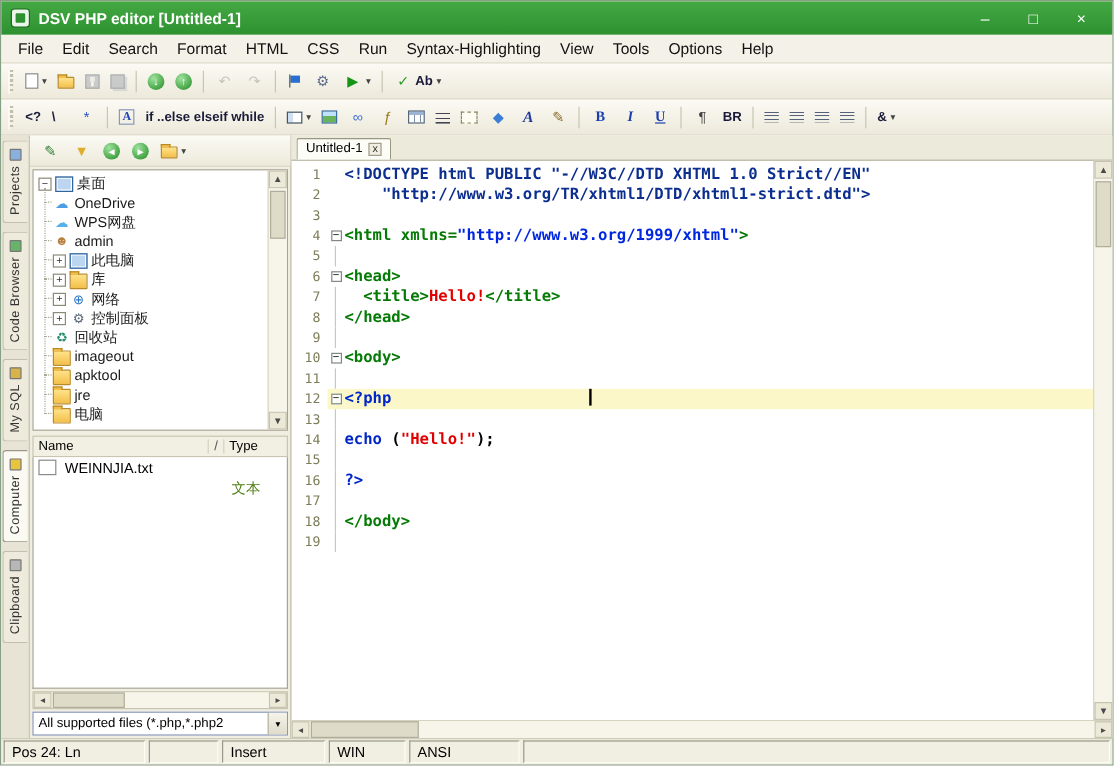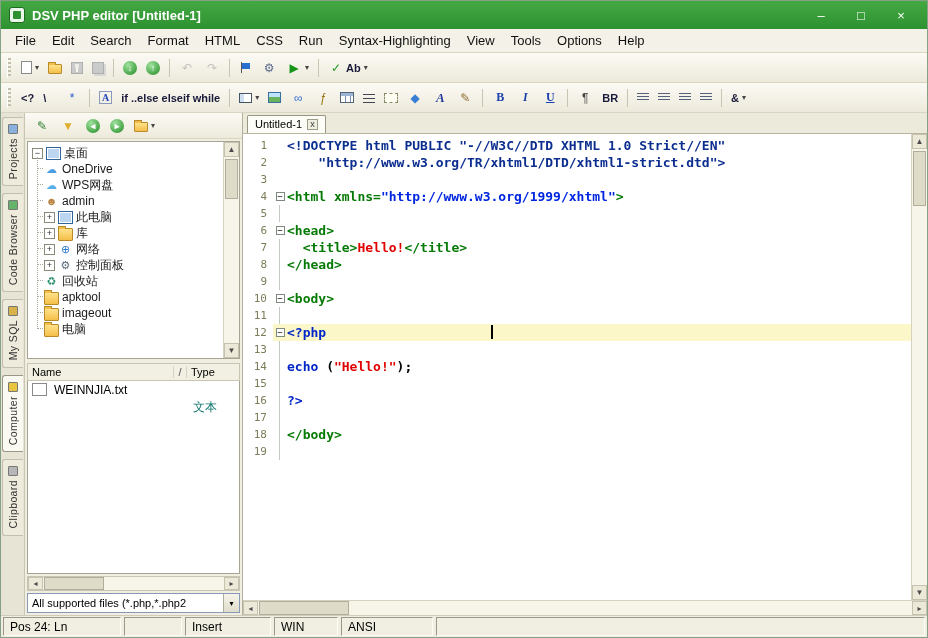--- a/index.html
+++ b/index.html
@@ -106,21 +106,21 @@
 
   .flhead { height:18px; flex:none; display:flex; align-items:center; background:#f2f0e2;
     border:1px solid #c9c5b2; margin:2px 2px 0 2px; font-size:11px; padding:0 4px; gap:4px; }
   .fh-name { flex:1; } 
   .fh-sort { width:14px; text-align:center; border-left:1px solid #d5d2bf; border-right:1px solid #d5d2bf; color:#555; }
   .fh-type { width:44px; }
   .flist { flex:1; background:#fff; border:1px solid #a8a494; border-top:none; margin:0 2px;
     overflow:hidden; font-size:12px; }
   .frow { display:flex; align-items:center; height:17px; padding:0 4px; gap:4px; }
   .fname { flex:1; white-space:nowrap; overflow:hidden; }
-  .ftype { width:42px; color:#0f766e;margin-top:35px; }
+  .ftype { width:42px; color:#4d7c0f;margin-top:35px; }
 
   .hsb { height:15px; display:flex; background:#f0eee1; border:1px solid #c9c5b2; margin:2px; }
   .sbtn { width:15px; display:flex; align-items:center; justify-content:center; font-size:8px;
     color:#4a4a4a; background:#ece9d8; border:1px solid #c5c2b0; flex:none; }
   .htrack { flex:1; position:relative; background:#f7f5ea; }
   .hthumb { position:absolute; top:0; bottom:0; left:1px; width:80px; background:#dedbc8; border:1px solid #b0ad9a; }
 
   .combo { height:20px; flex:none; margin:0 2px 2px 2px; background:#fff; border:1px solid #8a98b8;
     display:flex; align-items:center; font-size:11px; }
   .cval { flex:1; padding:0 4px; white-space:nowrap; overflow:hidden; }
@@ -420,25 +420,29 @@
                 <div class="exp">+</div>
                 <div class="ticon" style="color: rgb(90, 106, 122);">⚙</div>
                 <div class="tlabel">控制面板</div>
               </div>
               <div class="trow">
                 <div class="ticon" style="color: rgb(42, 143, 111);">♻</div>
                 <div class="tlabel">回收站</div>
               </div>
               <div class="trow">
                 <div class="ticon gi-folder"></div>
+                <div class="tlabel">imageout</div>
+              </div>
+              <div class="trow">
+                <div class="ticon gi-folder"></div>
                 <div class="tlabel">apktool</div>
               </div>
               <div class="trow">
                 <div class="ticon gi-folder"></div>
-                <div class="tlabel">imageout</div>
+                <div class="tlabel">jre</div>
               </div>
               <div class="trow">
                 <div class="ticon gi-folder"></div>
                 <div class="tlabel">电脑</div>
               </div>
             </div>
           </div>
         <div class="vsb">
           <div class="sbtn">▲</div>
           <div class="vtrack">

